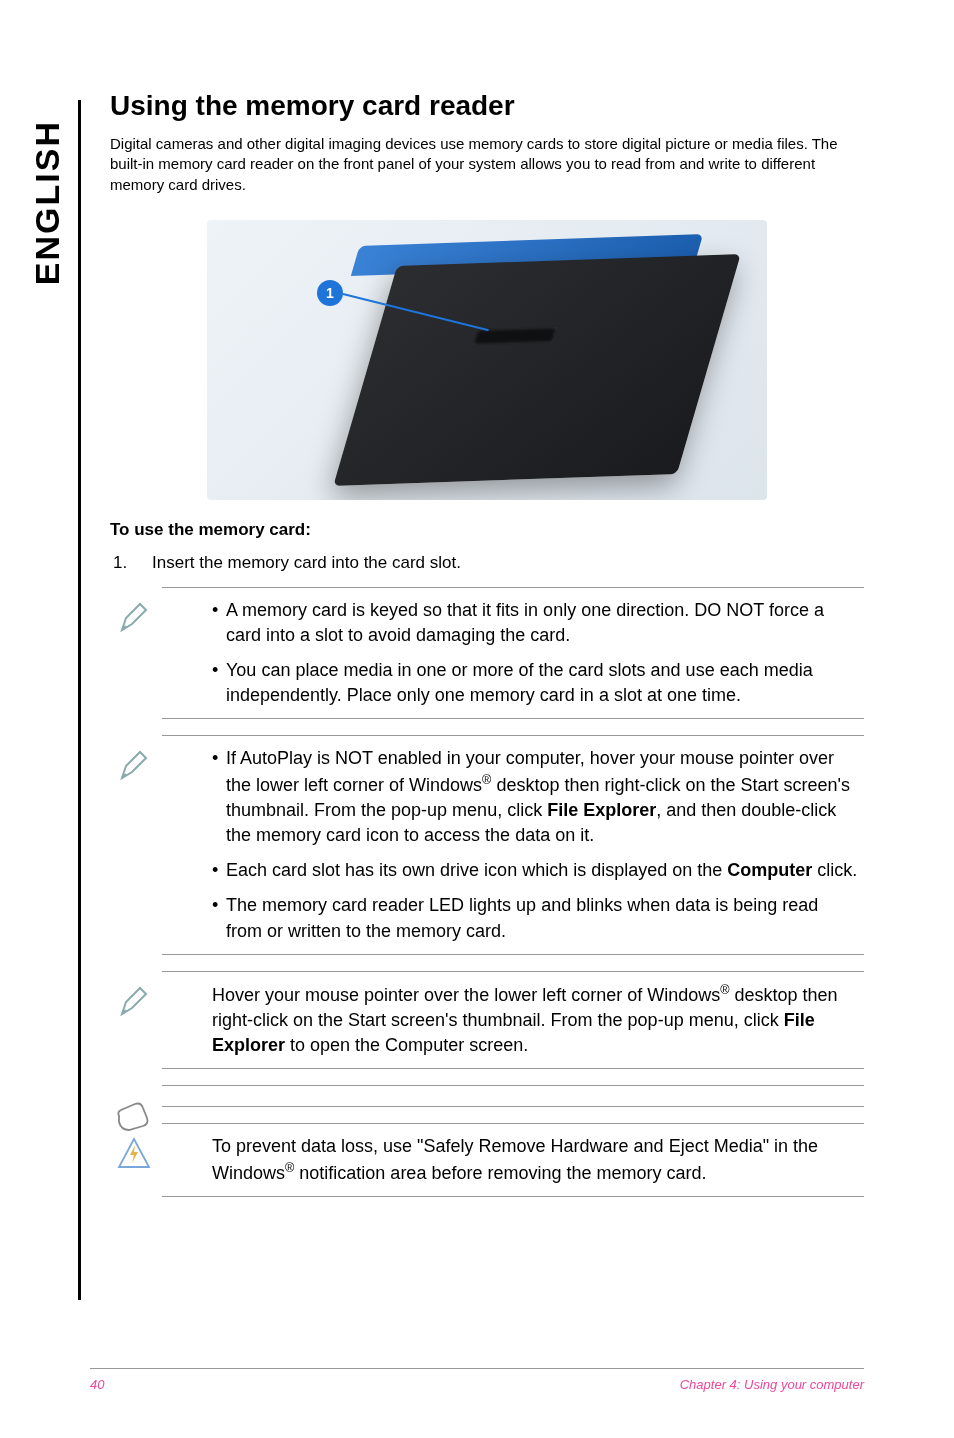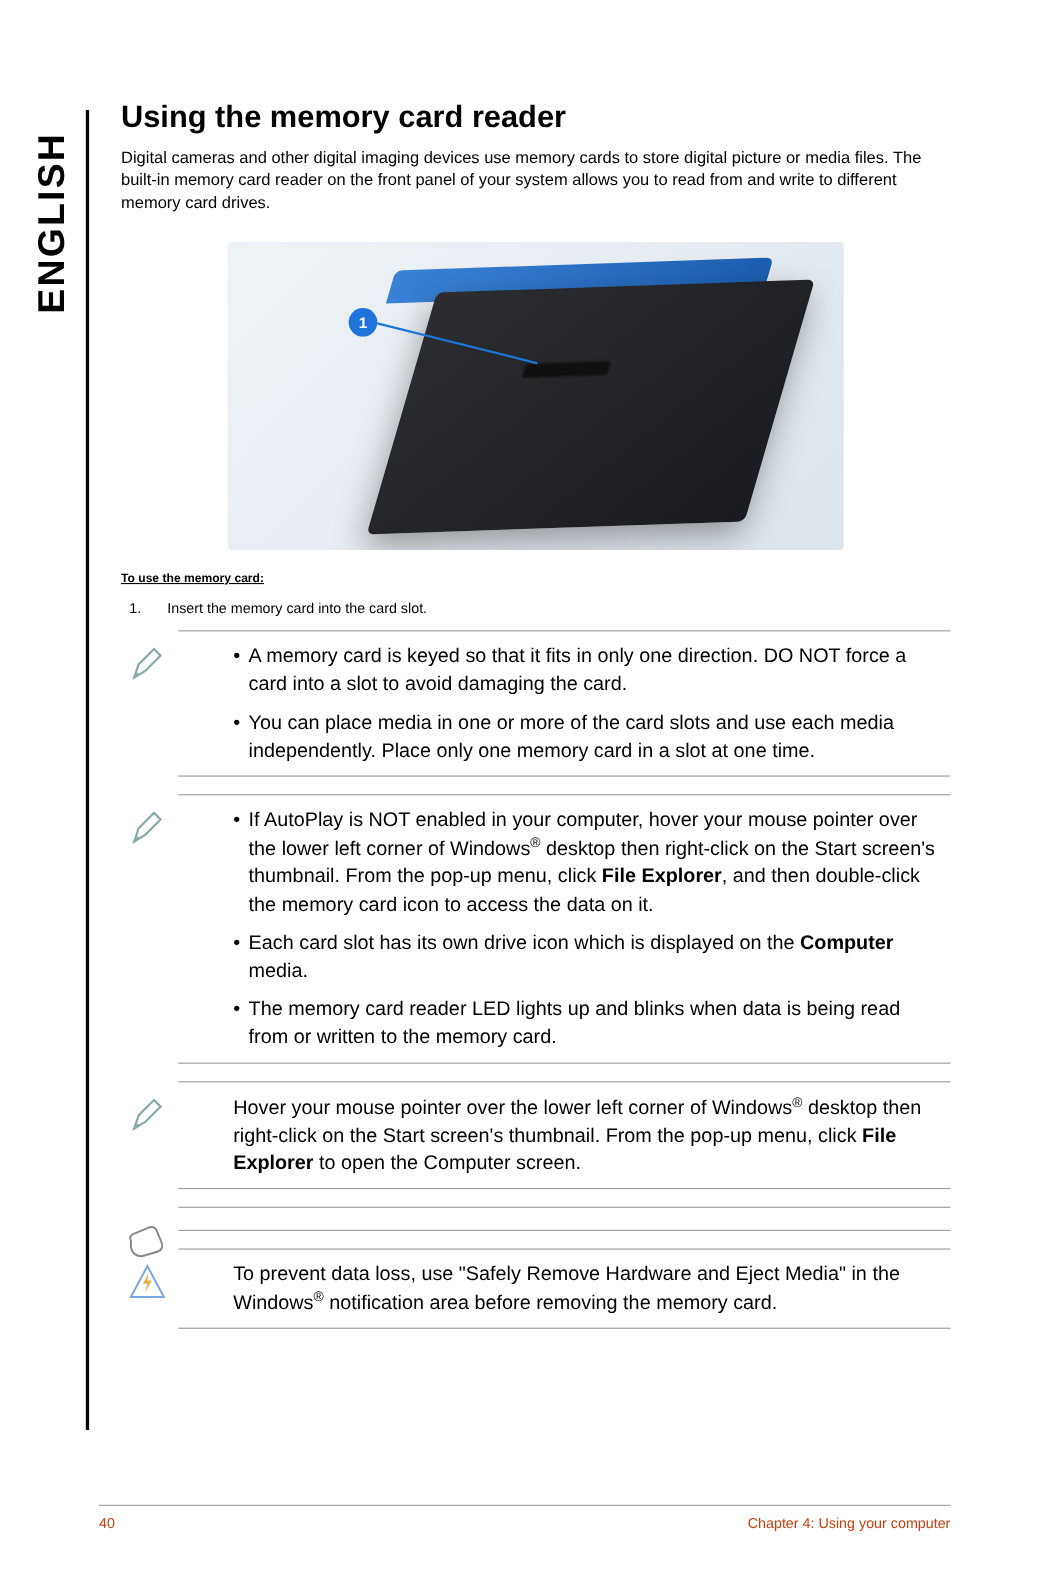--- a/index.html
+++ b/index.html
@@ -10,30 +10,30 @@
   .content { margin-left: 20px; }
   h2.title { font-size: 28px; font-weight: bold; margin-bottom: 12px; }
   p.intro { font-size: 15px; line-height: 1.35; margin-bottom: 25px; }
   .figure { width: 560px; height: 280px; margin: 0 auto 20px auto; position: relative; background: linear-gradient(135deg, #eef3f7, #dce4ec); border-radius: 4px; overflow: hidden; }
   .tower { position: absolute; left: 160px; top: 40px; width: 340px; height: 220px; background: linear-gradient(135deg, #2b2d31, #1a1b1e); transform: skewX(-18deg) rotate(-2deg); border-radius: 6px; box-shadow: 0 12px 28px rgba(0,0,0,0.35); }
   .tower-top { position: absolute; left: 150px; top: 20px; width: 340px; height: 30px; background: linear-gradient(90deg, #3a82d6, #1d5fb0); transform: skewX(-18deg) rotate(-2deg); border-radius: 6px 6px 0 0; }
   .slot { position: absolute; left: 268px; top: 108px; width: 80px; height: 16px; background: #0f1012; border-radius: 2px; transform: skewX(-18deg) rotate(-2deg); box-shadow: inset 0 0 4px #444; }
   .callout { position: absolute; left: 110px; top: 60px; }
   .callout-circle { width: 26px; height: 26px; border-radius: 50%; background: #1e74d8; color: #fff; font-weight: bold; font-size: 14px; display: flex; align-items: center; justify-content: center; }
   .callout-line { position: absolute; left: 26px; top: 13px; width: 150px; height: 2px; background: #1e74d8; transform: rotate(14deg); transform-origin: left center; }
-  .sub-head { font-weight: bold; font-size: 11px; margin: 10px 0 12px 0; text-decoration: underline; }
-  ol.steps { list-style: decimal; margin-left: 22px; font-size: 13px; }
+  .sub-head { font-weight: bold; font-size: 17px; margin: 10px 0 12px 0; }
+  ol.steps { list-style: decimal; margin-left: 22px; font-size: 17px; }
   ol.steps > li { margin-bottom: 12px; padding-left: 20px; line-height: 1.35; }
   .note-block { border-top: 1px solid #999; border-bottom: 1px solid #999; margin: 8px 0 16px 52px; padding: 10px 6px 10px 50px; position: relative; font-size: 18px; line-height: 1.4; }
   .note-icon { position: absolute; left: -48px; top: 10px; width: 40px; height: 40px; display: flex; align-items: center; justify-content: center; }
   .note-block ul { list-style: none; }
   .note-block ul li { position: relative; padding-left: 14px; margin-bottom: 10px; }
   .note-block ul li:last-child { margin-bottom: 0; }
   .note-block ul li::before { content: "•"; position: absolute; left: 0; top: 0; }
-  .footer { position: absolute; bottom: 46px; left: 90px; right: 90px; border-top: 1px solid #999; padding-top: 8px; display: flex; justify-content: space-between; font-size: 13px; color: #c2410c; }
+  .footer { position: absolute; bottom: 46px; left: 90px; right: 90px; border-top: 1px solid #999; padding-top: 8px; display: flex; justify-content: space-between; font-size: 13px; color: #ec4899; font-style: italic; }
   sup { font-size: 0.7em; }
 </style>
 </head>
 <body>
 
 <div class="page">
   <div class="side-tab">ENGLISH</div>
   <div class="side-line"></div>
 
   <div class="content">
@@ -75,21 +75,21 @@
         <svg width="36" height="36" viewBox="0 0 36 36">
             <path d="M6 30 L10 18 L24 4 L30 10 L16 24 Z" fill="none" stroke="#8aa" stroke-width="2"></path>
             <path d="M6 30 L10 26" stroke="#8aa" stroke-width="2"></path>
           </svg>
       </div>
       <ul>
         <li>
           <span>If AutoPlay is NOT enabled in your computer, hover your mouse pointer over the lower left corner of Windows</span><sup>®</sup><span> desktop then right-click on the Start screen's thumbnail. From the pop-up menu, click </span><b>File Explorer</b><span>, and then double-click the memory card icon to access the data on it.</span>
         </li>
         <li>
-          <span>Each card slot has its own drive icon which is displayed on the </span><b>Computer</b><span> media.</span>
+          <span>Each card slot has its own drive icon which is displayed on the </span><b>Computer</b><span> click.</span>
         </li>
         <li>The memory card reader LED lights up and blinks when data is being read from or written to the memory card.</li>
       </ul>
     </div>
 
 
     <div class="note-block">
       <div class="note-icon">
         <svg width="36" height="36" viewBox="0 0 36 36">
             <path d="M6 30 L10 18 L24 4 L30 10 L16 24 Z" fill="none" stroke="#8aa" stroke-width="2"></path>

